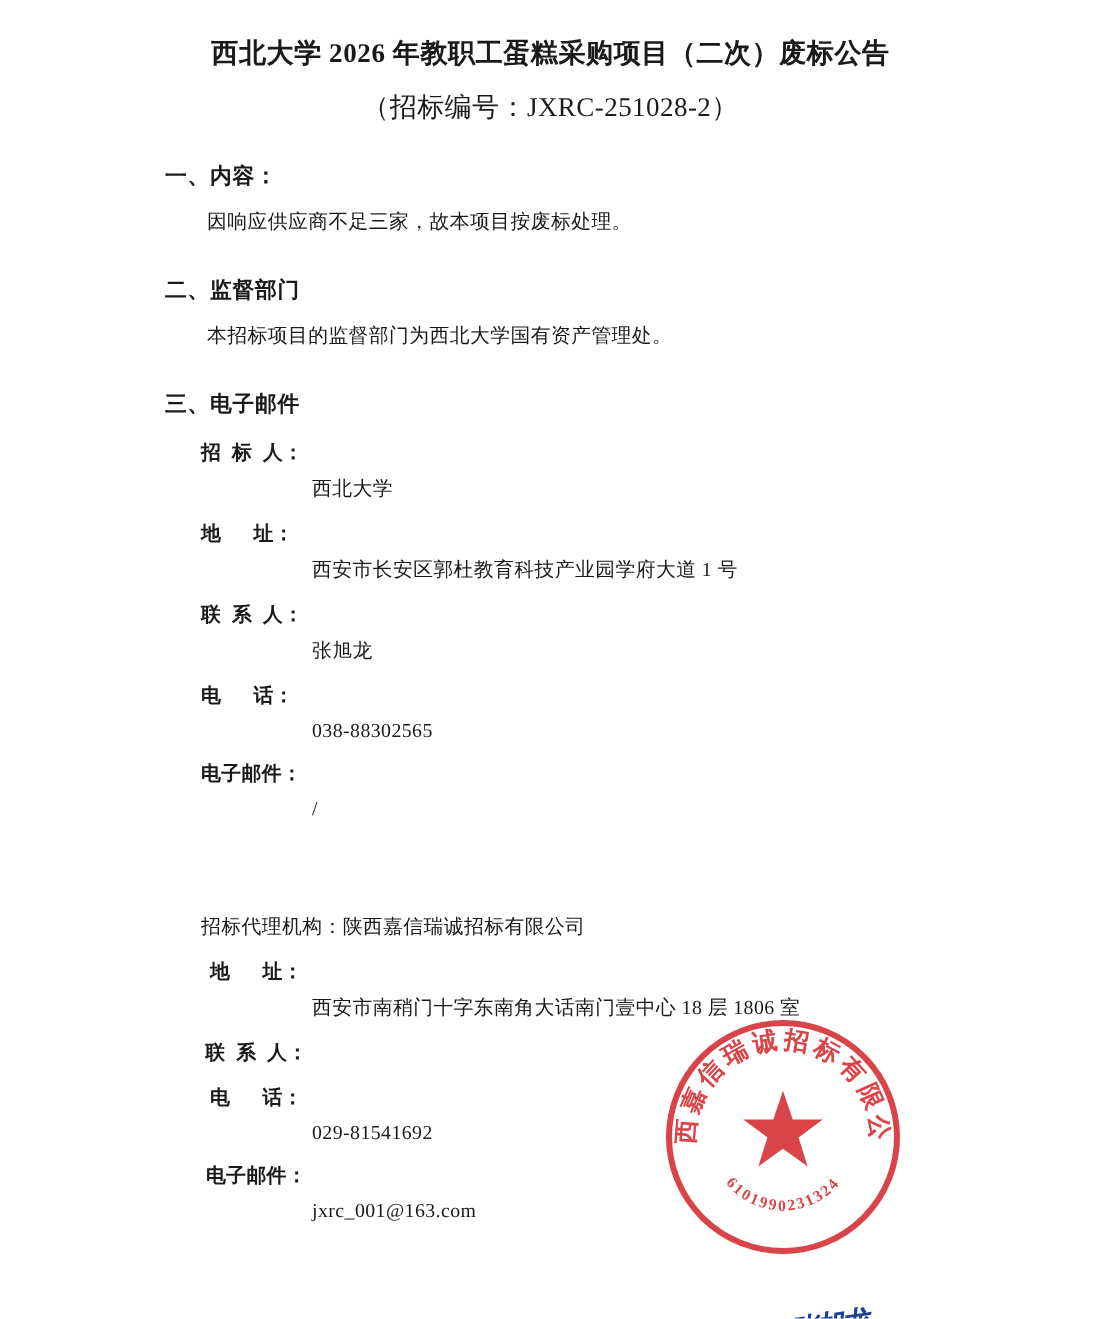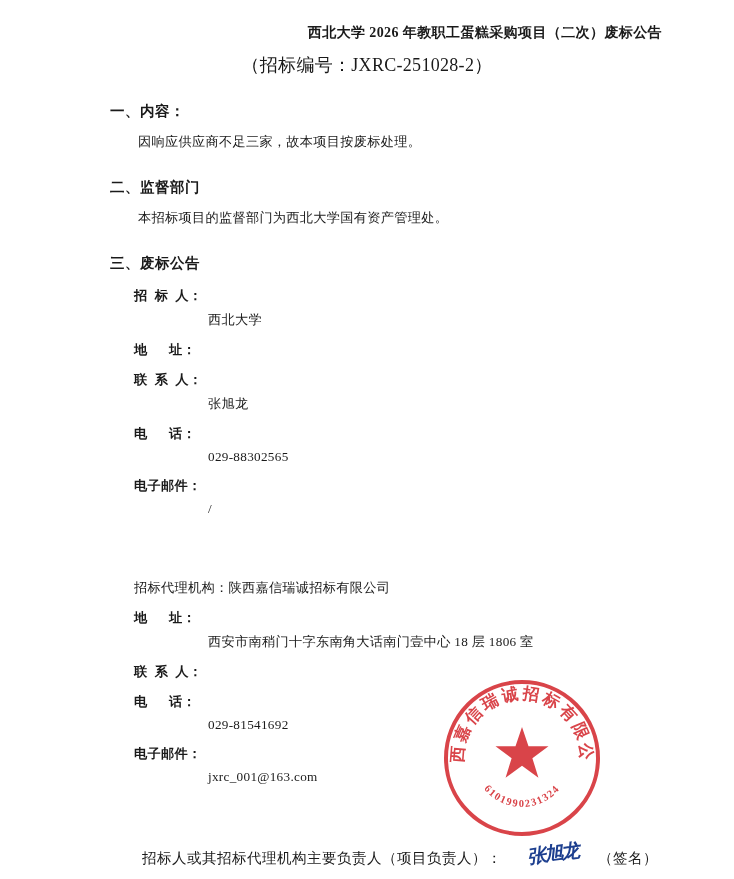--- a/index.html
+++ b/index.html
@@ -16,22 +16,22 @@
     overflow: hidden;
   }
   .page {
     position: relative;
     width: 734px;
     height: 879px;
     box-sizing: border-box;
     padding: 0 72px;
   }
   .title {
-    text-align: right;
-    font-size: 14px;
+    text-align: center;
+    font-size: 18px;
     font-weight: 600;
     letter-spacing: 0.4px;
     margin-top: 22px;
     line-height: 1.5;
   }
   .subtitle {
     text-align: center;
     font-size: 18px;
     margin-top: 10px;
     letter-spacing: 0.3px;
@@ -66,20 +66,21 @@
     min-width: 74px;
     white-space: pre;
     font-weight: bold;
   }
   .c-value {
     white-space: pre;
     margin-top: 24px;
   }
   .agency-block {
     margin-top: 38px;
+    text-align: center;
   }
   .sign-area {
     position: relative;
     margin-top: 62px;
   }
   .sign-line {
     font-size: 14.5px;
     letter-spacing: 0.5px;
     margin-left: 70px;
     line-height: 1.6;
@@ -118,37 +119,38 @@
 
   <div class="title">西北大学 2026 年教职工蛋糕采购项目（二次）废标公告</div>
   <div class="subtitle">（招标编号：JXRC-251028-2）</div>
 
   <div class="section-head first">一、内容：</div>
   <div class="body-line">因响应供应商不足三家，故本项目按废标处理。</div>
 
   <div class="section-head">二、监督部门</div>
   <div class="body-line">本招标项目的监督部门为西北大学国有资产管理处。</div>
 
-  <div class="section-head">三、废标公告</div>
+  <div class="section-head">三、电子邮件</div>
 
   <div class="contact-block">
     <div class="contact-row">
       <span class="c-label">招  标  人：</span>
       <span class="c-value">西北大学</span>
     </div>
     <div class="contact-row">
       <span class="c-label">地      址：</span>
+      <span class="c-value">西安市长安区郭杜教育科技产业园学府大道 1 号</span>
     </div>
     <div class="contact-row">
       <span class="c-label">联  系  人：</span>
       <span class="c-value">张旭龙</span>
     </div>
     <div class="contact-row">
       <span class="c-label">电      话：</span>
-      <span class="c-value mono">029-88302565</span>
+      <span class="c-value mono">038-88302565</span>
     </div>
     <div class="contact-row">
       <span class="c-label">电子邮件：</span>
       <span class="c-value">/</span>
     </div>
   </div>
 
   <div class="contact-block agency-block">
     <div class="contact-row">
       <span class="c-value"><span>招标代理机构：</span><span>陕西嘉信瑞诚招标有限公司</span></span>

